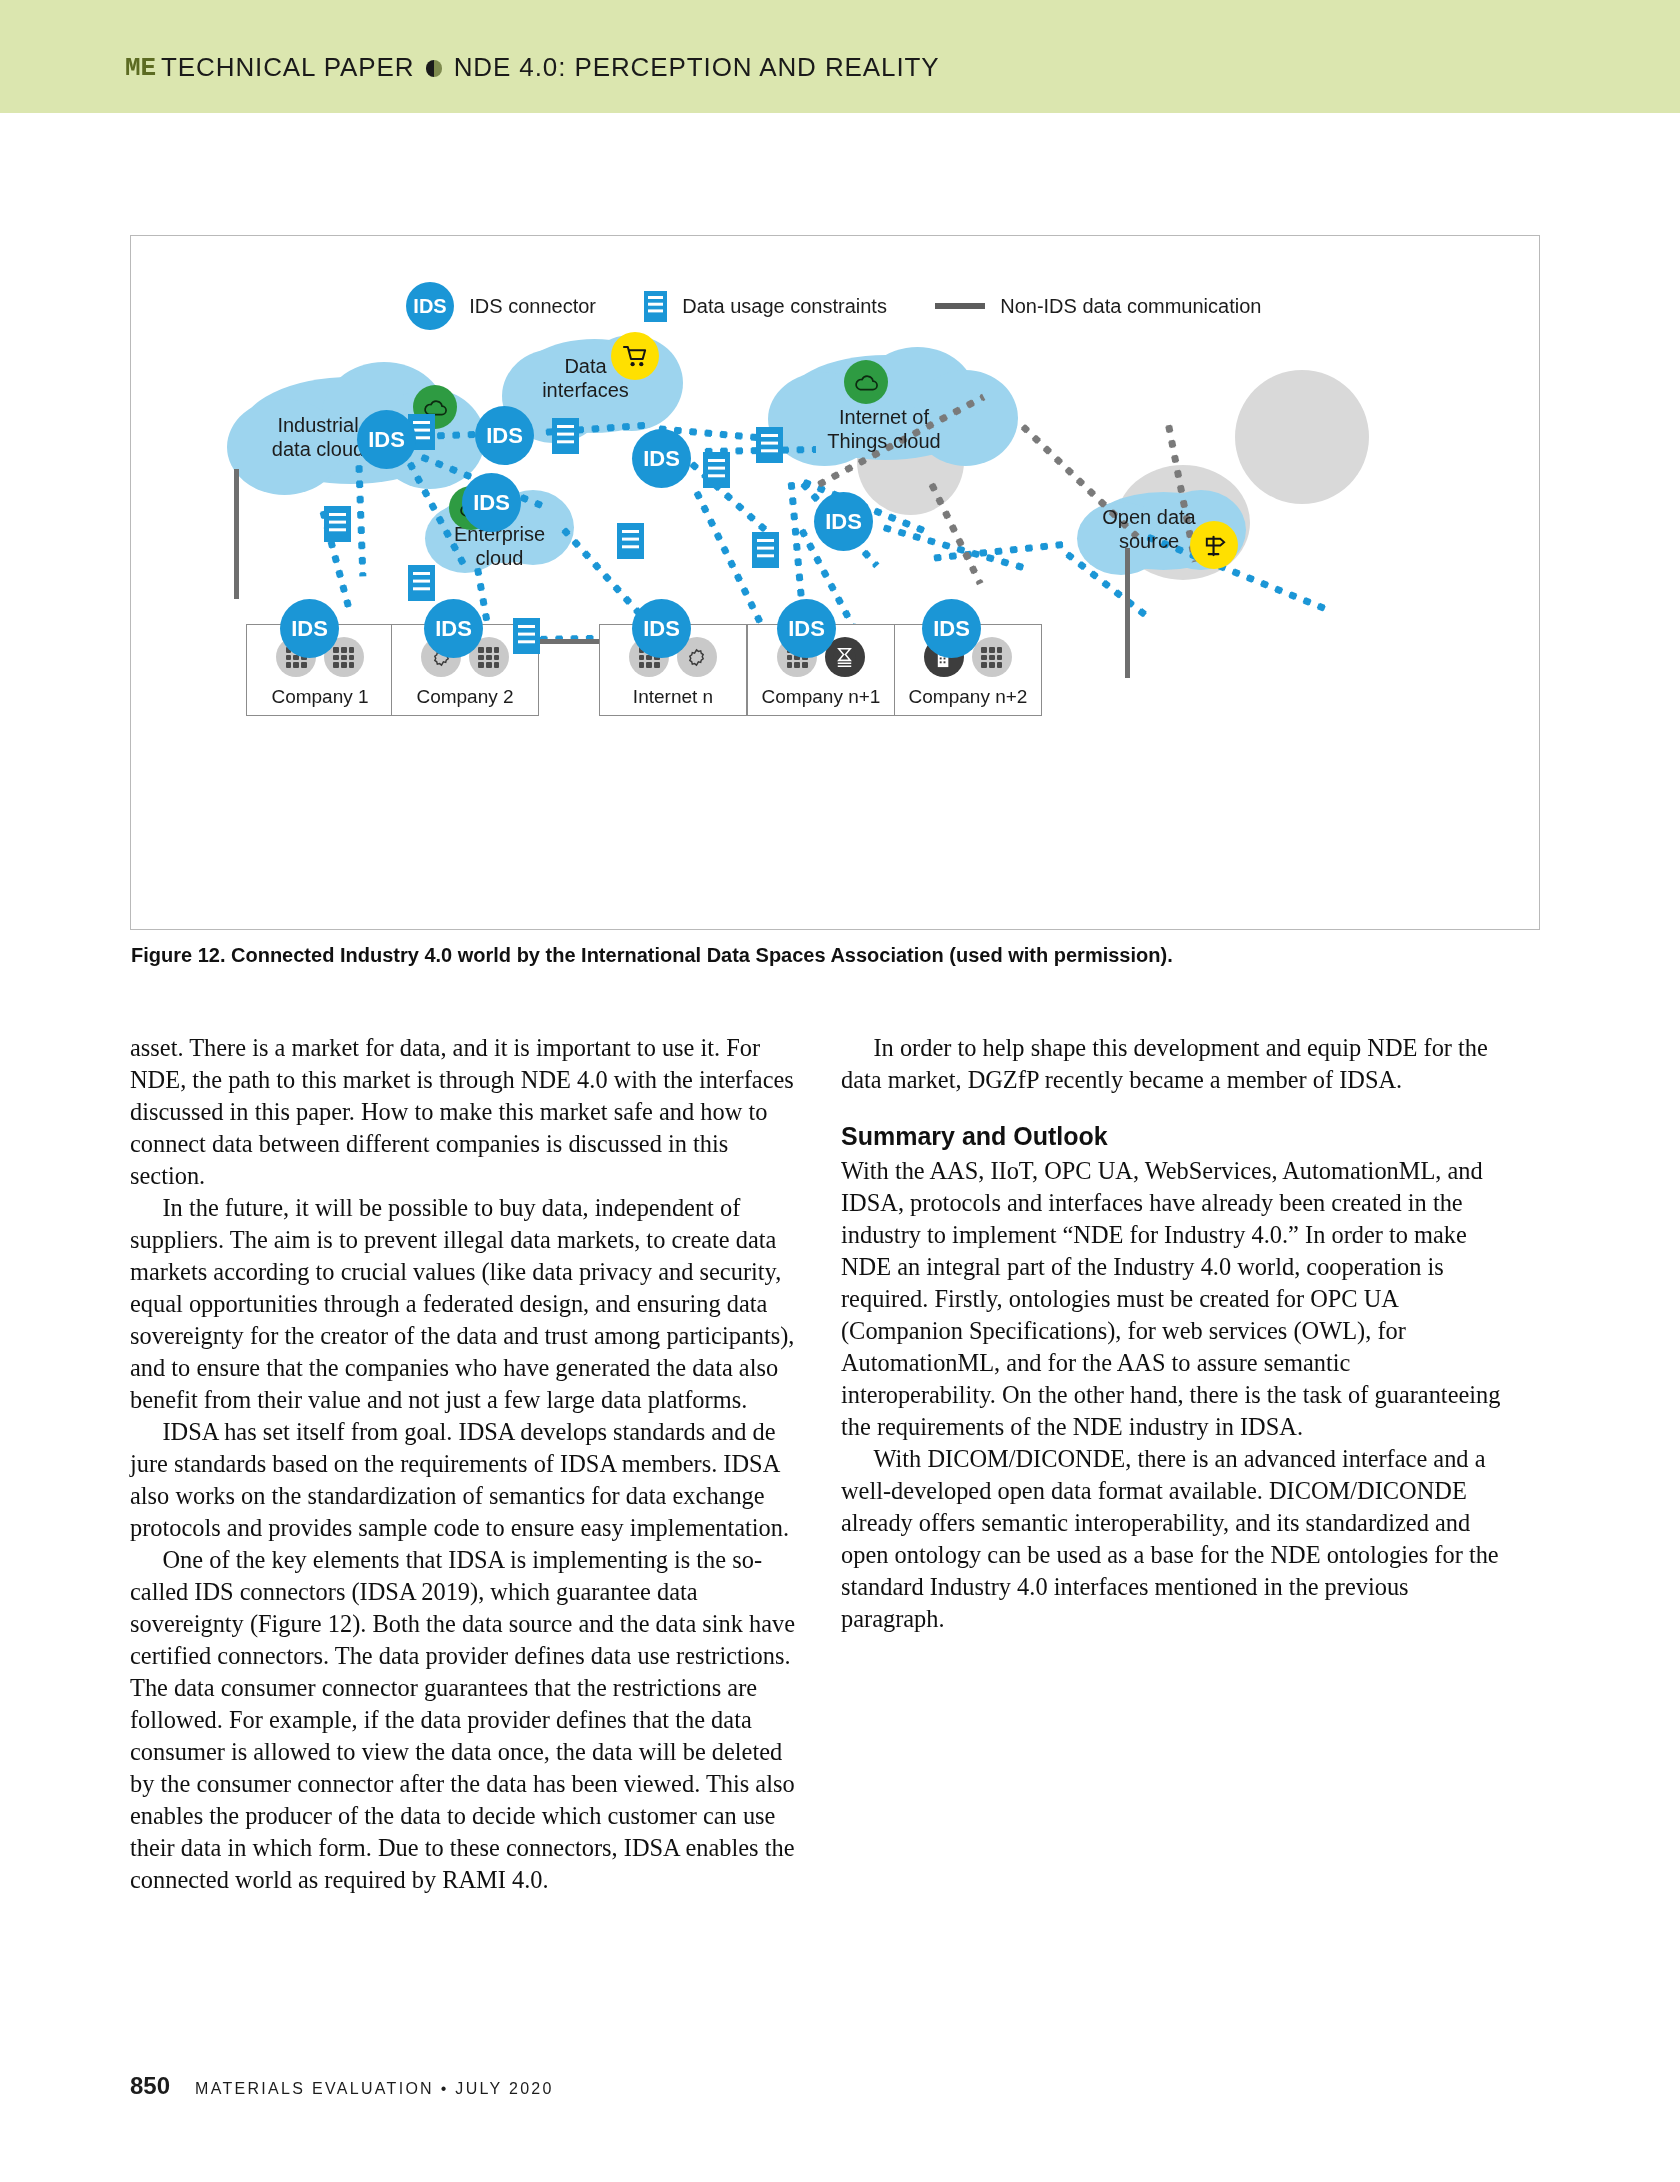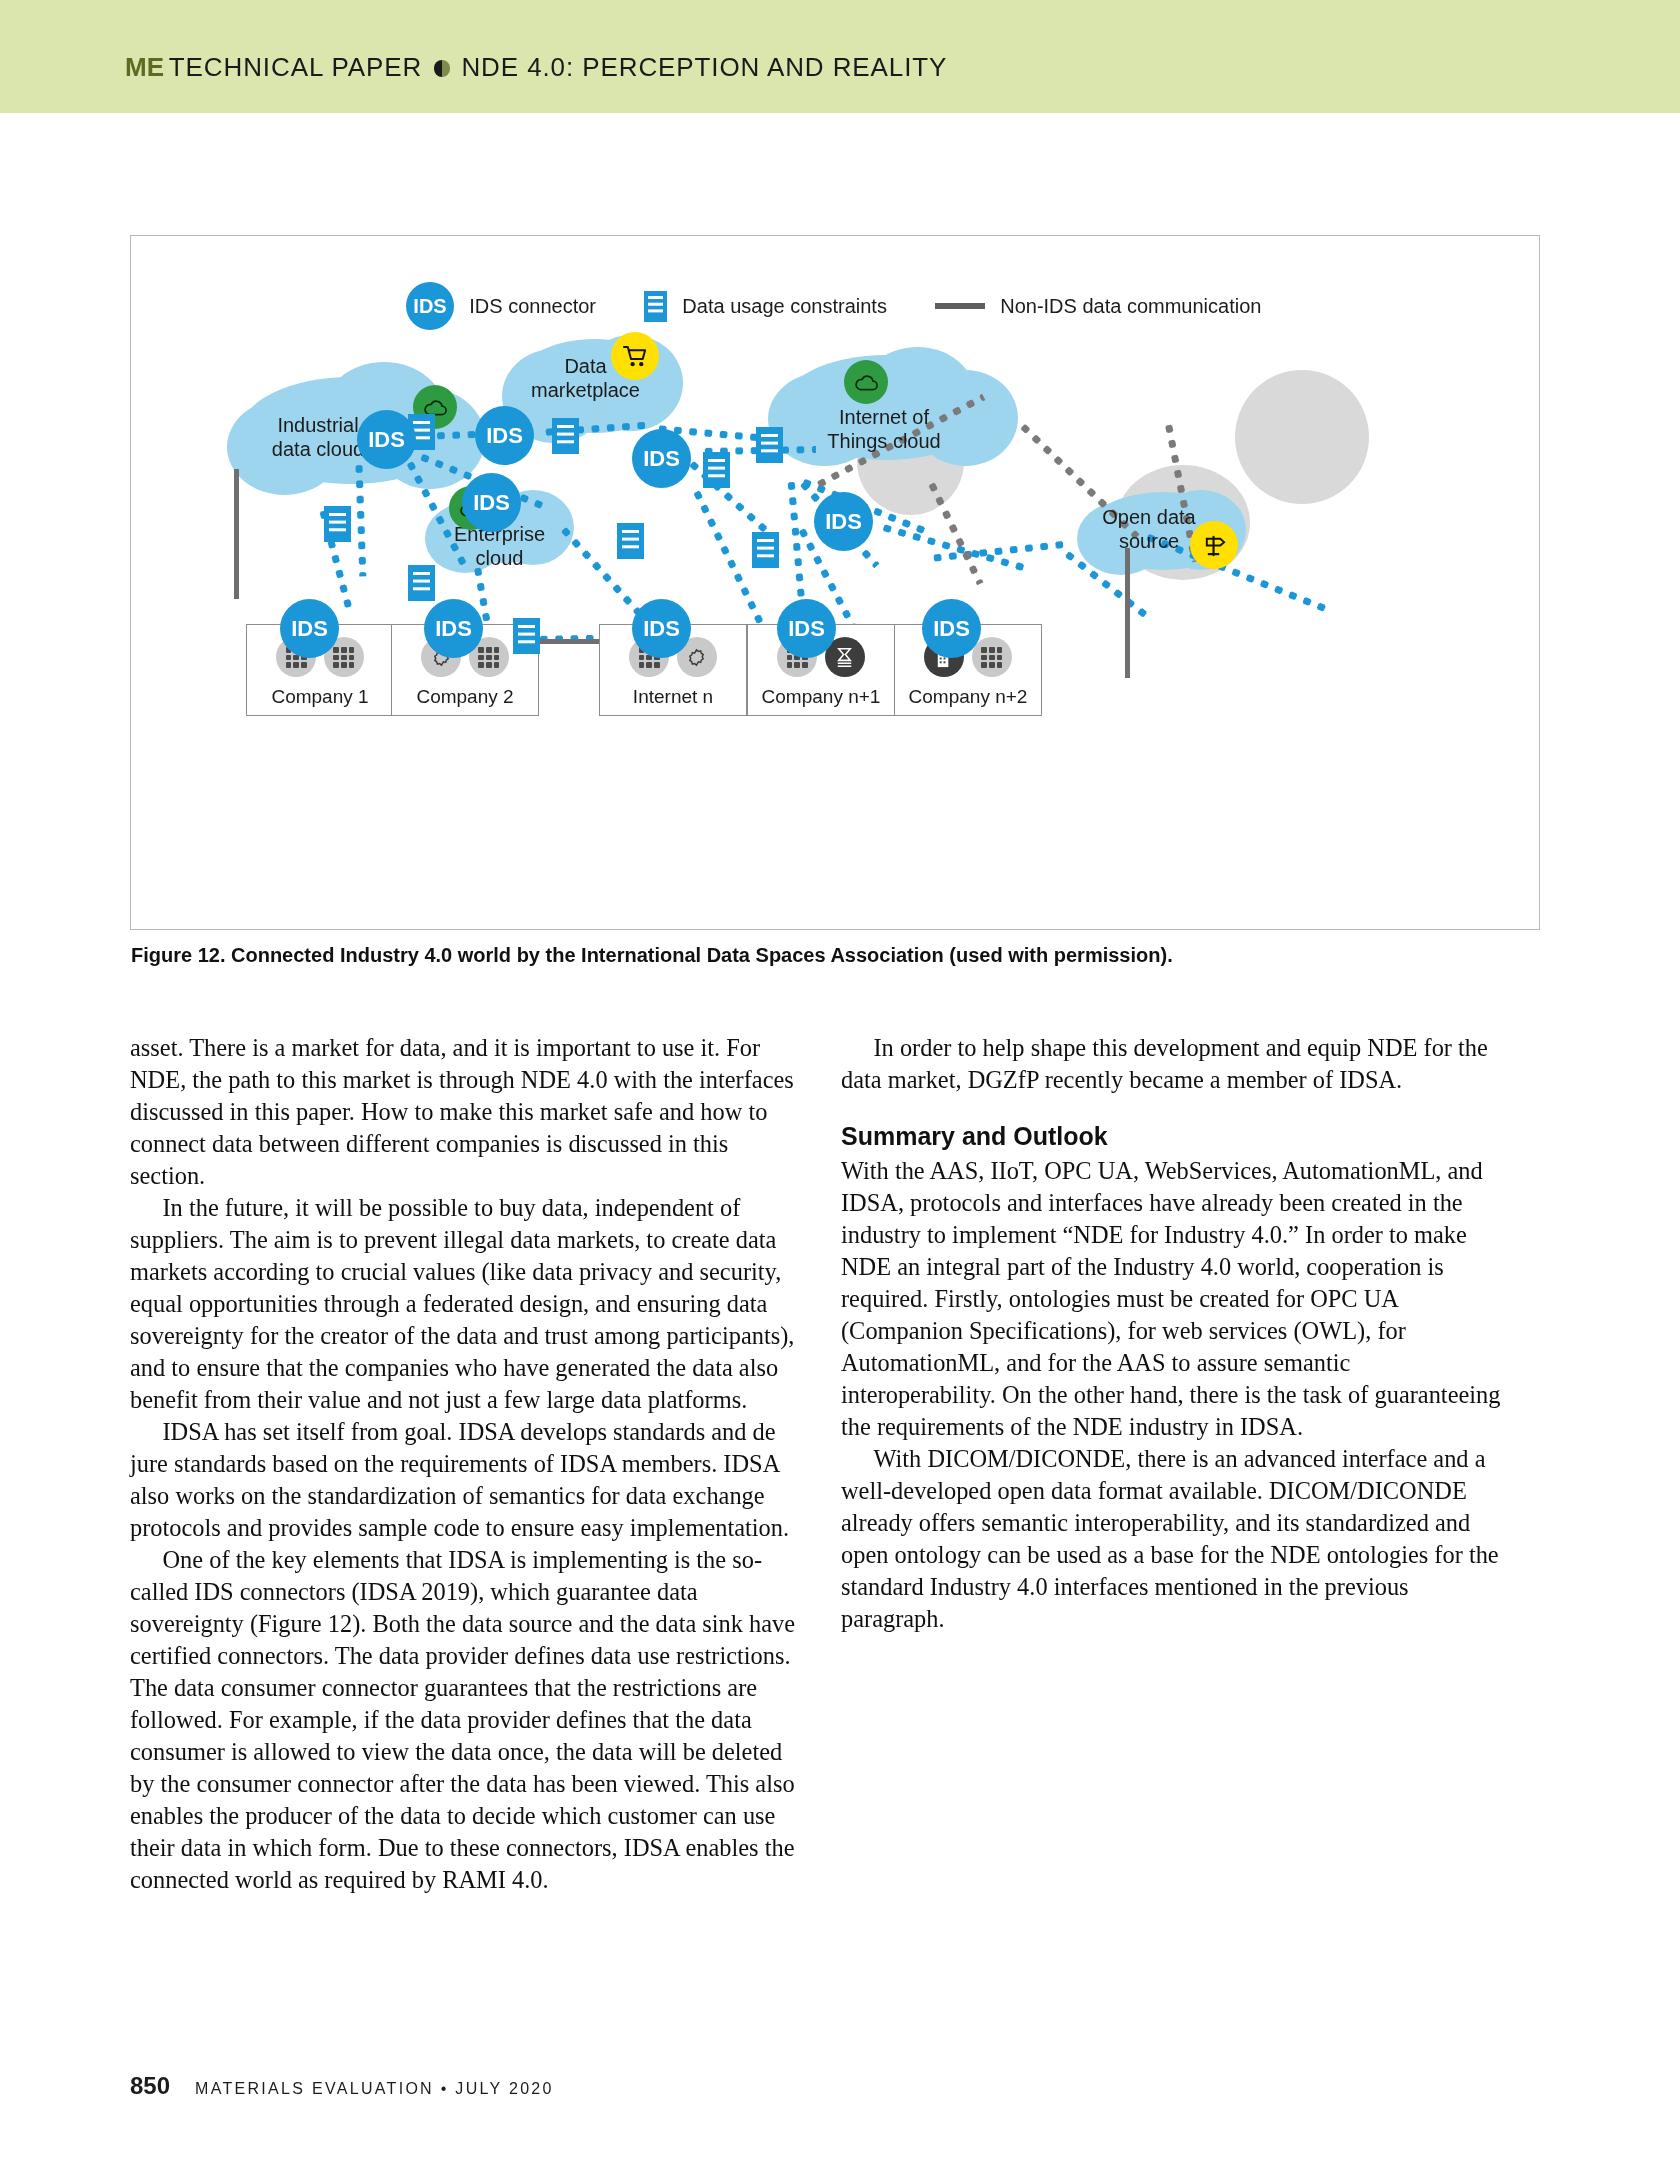--- a/index.html
+++ b/index.html
@@ -31,20 +31,21 @@
     color: #1a1a1a;
     white-space: nowrap;
     display: flex;
     align-items: center;
   }
   .header-me {
     font-weight: bold;
     color: #5c6b22;
     letter-spacing: 0px;
     margin-right: 4.8px;
+    font-family: Liberation Mono, monospace;
   }
   .header-rest { font-weight: normal; }
   .header-bullet {
     display: inline-block;
     width: 16.3px; height: 16.3px;
     border-radius: 50%;
     background: linear-gradient(90deg, #1a1a1a 50%, #7e8a4e 50%);
     margin: 0 11.5px;
     position: relative;
     top: 1px;
@@ -318,21 +319,21 @@
     <div class="round-icon green-ic" style="left:282px; top:149px; width:44px; height:44px;">
       <svg width="25" height="17" viewBox="0 0 26 18">
         <path d="M6.5 16.5h13a4.5 4.5 0 0 0 .4-9 6.2 6.2 0 0 0-11.7-1.6A4.6 4.6 0 0 0 6.5 16.5z" fill="none" stroke="#0c2a10" stroke-width="1.8"></path>
       </svg>
     </div>
 
     <div class="cloud" style="left:382px; top:103px; width:163px; height:94px;"></div>
     <div class="cloud" style="left:371px; top:113px; width:105px; height:94px;"></div>
     <div class="cloud" style="left:449px; top:99px; width:103px; height:96px;"></div>
     <div class="cloud-label" style="left:378px; top:119px; width:153px;">Data
-marketplace</div>
+interfaces</div>
     <div class="round-icon yellow-ic" style="left:480px; top:96px; width:48px; height:48px;">
       <svg width="27" height="25" viewBox="0 0 28 26">
         <path d="M2 3h4l3.3 12.5h12.2L24 6.5H8" fill="none" stroke="#141414" stroke-width="2.1" stroke-linecap="round" stroke-linejoin="round"></path>
         <circle cx="11" cy="21" r="2.2" fill="#141414"></circle>
         <circle cx="20" cy="21" r="2.2" fill="#141414"></circle>
       </svg>
     </div>
 
     <div class="cloud" style="left:304px; top:256px; width:134px; height:71px;"></div>
     <div class="cloud" style="left:294px; top:268px; width:80px; height:69px;"></div>

